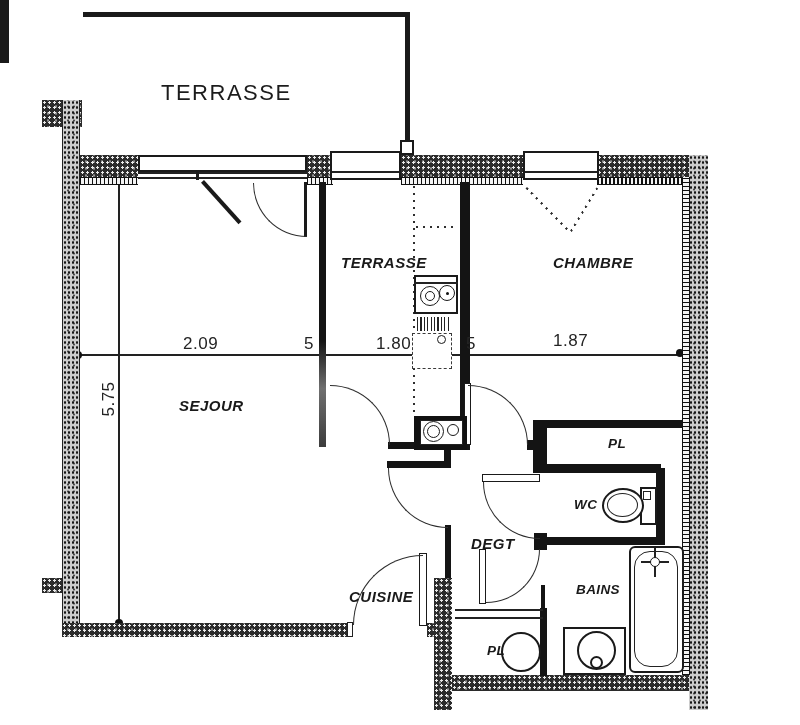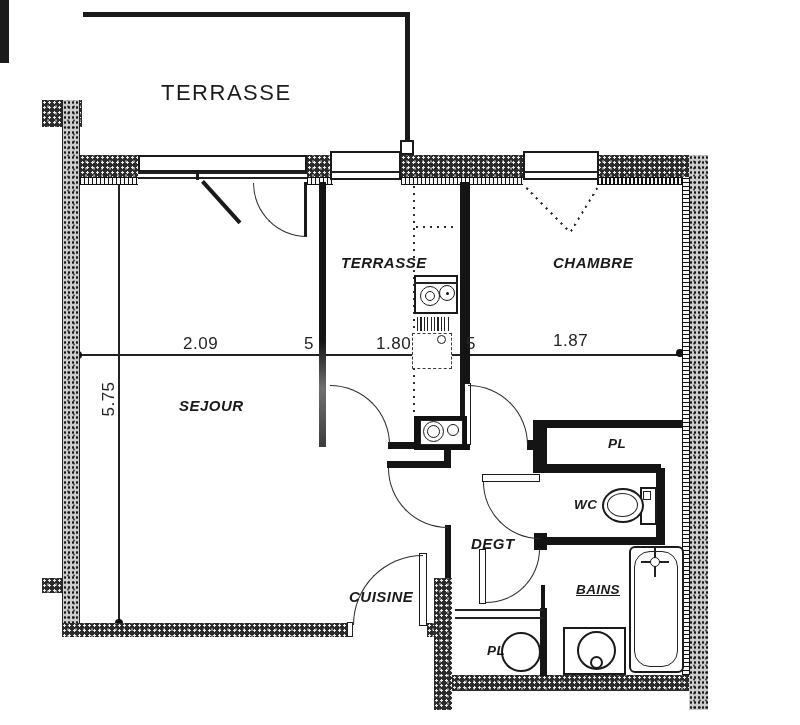--- a/index.html
+++ b/index.html
@@ -172,21 +172,21 @@
 
   <div class="abs circ" style="left:501px;top:632px;width:40px;height:40px;border-width:2px;"></div>
 
   <div class="abs title" style="left:161px;top:80px;">TERRASSE</div>
   <div class="abs rlabel" style="left:179px;top:397px;">SEJOUR</div>
   <div class="abs rlabel" style="left:341px;top:254px;">TERRASSE</div>
   <div class="abs rlabel" style="left:553px;top:254px;">CHAMBRE</div>
   <div class="abs rlabel" style="left:349px;top:588px;">CUISINE</div>
   <div class="abs rlabel" style="left:471px;top:535px;">DEGT</div>
   <div class="abs slabel" style="left:574px;top:497px;">WC</div>
-  <div class="abs slabel" style="left:576px;top:582px;text-decoration:underline;">BAINS</div>
+  <div class="abs slabel" style="left:576px;top:582px;">BAINS</div>
   <div class="abs slabel" style="left:608px;top:436px;">PL</div>
   <div class="abs slabel" style="left:487px;top:643px;">PL</div>
 
   <div class="abs dim" style="left:183px;top:334px;">2.09</div>
   <div class="abs dim" style="left:304px;top:334px;">5</div>
   <div class="abs dim" style="left:376px;top:334px;">1.80</div>
   <div class="abs dim" style="left:466px;top:334px;">5</div>
   <div class="abs dim" style="left:553px;top:331px;">1.87</div>
   <div class="abs dim" style="left:84px;top:389px;width:50px;text-align:center;transform:rotate(-90deg);">5.75</div>
 

